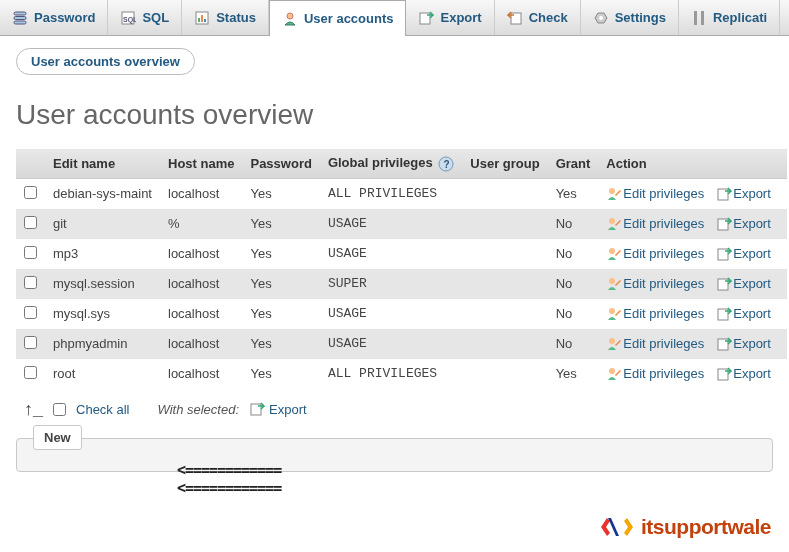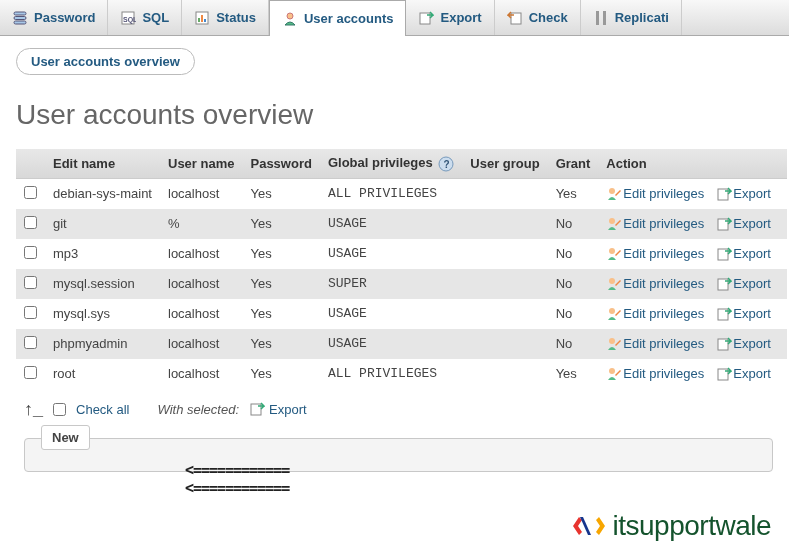--- a/index.html
+++ b/index.html
@@ -105,21 +105,21 @@
     align-items: center;
     gap: 10px;
     padding: 10px 16px 0 24px;
     font-size: 13px;
   }
   .arrow-up { font-size: 18px; font-weight: bold; }
   .with-selected { color: #555; font-style: italic; margin-left: 18px;}
 
   
   .new-box {
-    margin: 18px 16px 0 24px;
+    margin: 18px 16px 0 16px;
     border: 1px solid #c8c8c8;
     border-radius: 4px;
     padding: 14px 14px 18px 14px;
     position: relative;
     background: #f4f4f4;
   }
   .add-user-link {
     display: inline-flex;
     align-items: center;
     gap: 5px;
@@ -142,23 +142,23 @@
   .watermark {
     position: absolute;
     right: 18px;
     bottom: 10px;
     display: flex;
     align-items: center;
     gap: 6px;
   }
   .wm-text {
     font-family: Arial, sans-serif;
-    font-weight: 400;
-    font-size: 28px;
-    color: #14532d;
+    font-weight: 700;
+    font-size: 21px;
+    color: #c2410c;
     letter-spacing: -0.5px;
   }
 
   
   .i { width:16px; height:16px; display:inline-block; }
   input[type="checkbox"]{ width:13px; height:13px; }
 </style>
 </head>
 <body>
 
@@ -249,38 +249,44 @@
       <span>Export</span>
     </div>
     <div class="top-tab">
       <svg class="i t-icon">
         <use href="#ico-import"></use>
       </svg>
       <span>Check</span>
     </div>
     <div class="top-tab">
       <svg class="i t-icon">
+        <use href="#ico-settings"></use>
+      </svg>
+      <span>Settings</span>
+    </div>
+    <div class="top-tab">
+      <svg class="i t-icon">
         <use href="#ico-repl"></use>
       </svg>
       <span>Replicati</span>
     </div>
   </div>
 
 <div class="sub-tabs">
   <div class="sub-tab">User accounts overview</div>
 </div>
 
 <h1 class="page-title">User accounts overview</h1>
 
 <table class="accounts-table">
   <thead>
     <tr>
       <th style="width:22px"></th>
       <th>Edit name</th>
-      <th>User name</th>
+      <th>Host name</th>
       <th>Password</th>
       <th>
         <span>Global privileges</span>
         <svg class="i help-icon-svg">
             <use href="#ico-help"></use>
           </svg>
       </th>
       <th>User group</th>
       <th>Grant</th>
       <th>Action</th>

